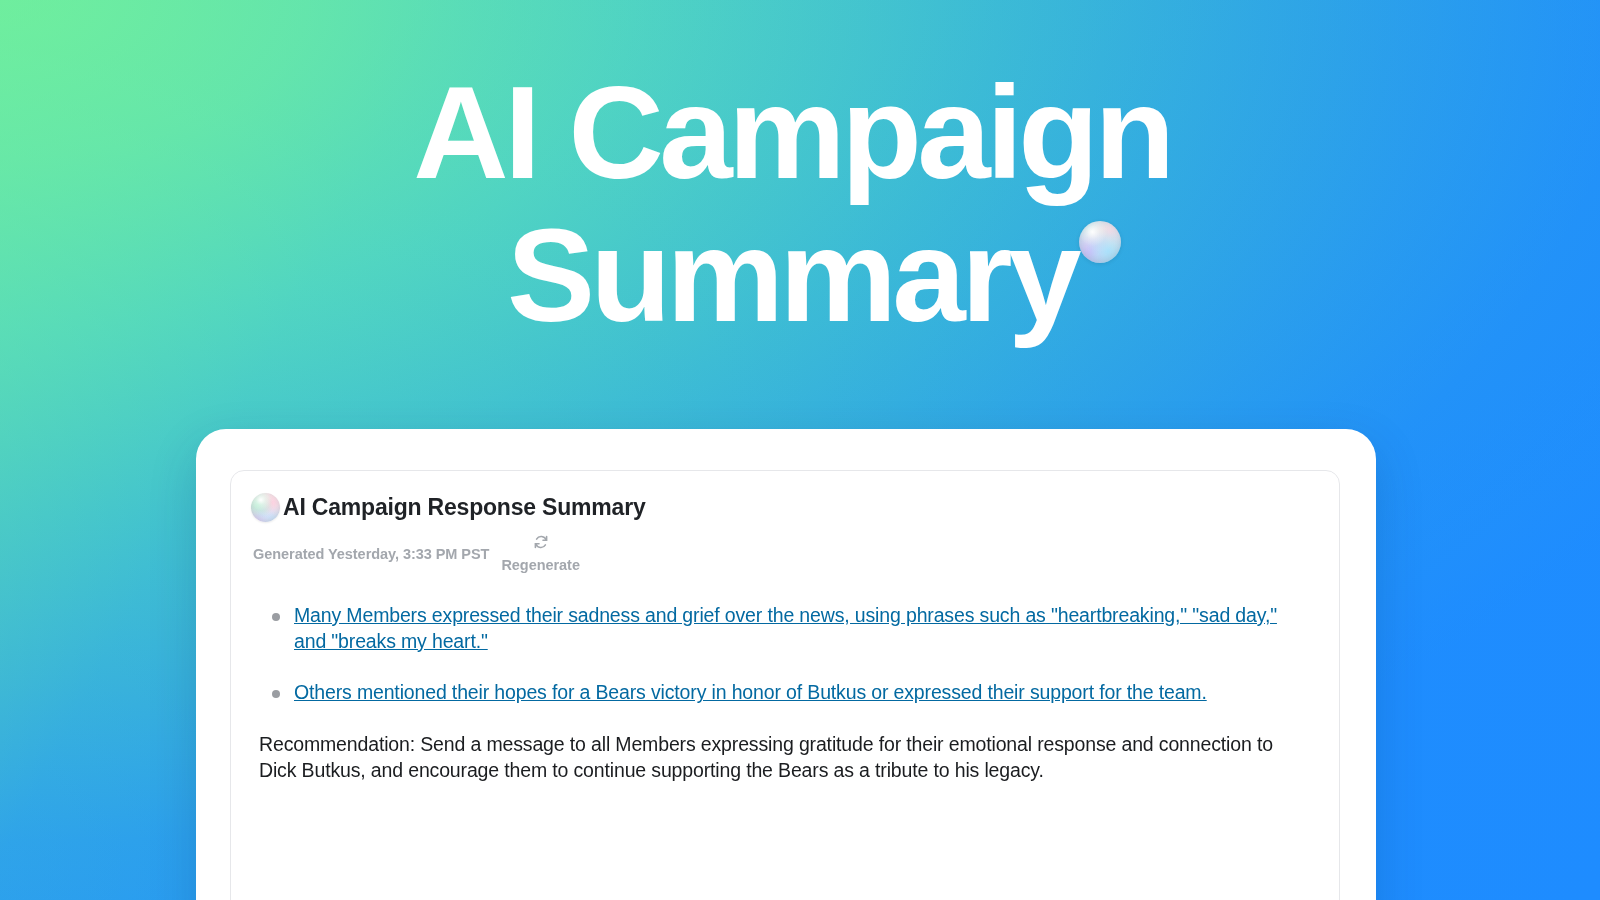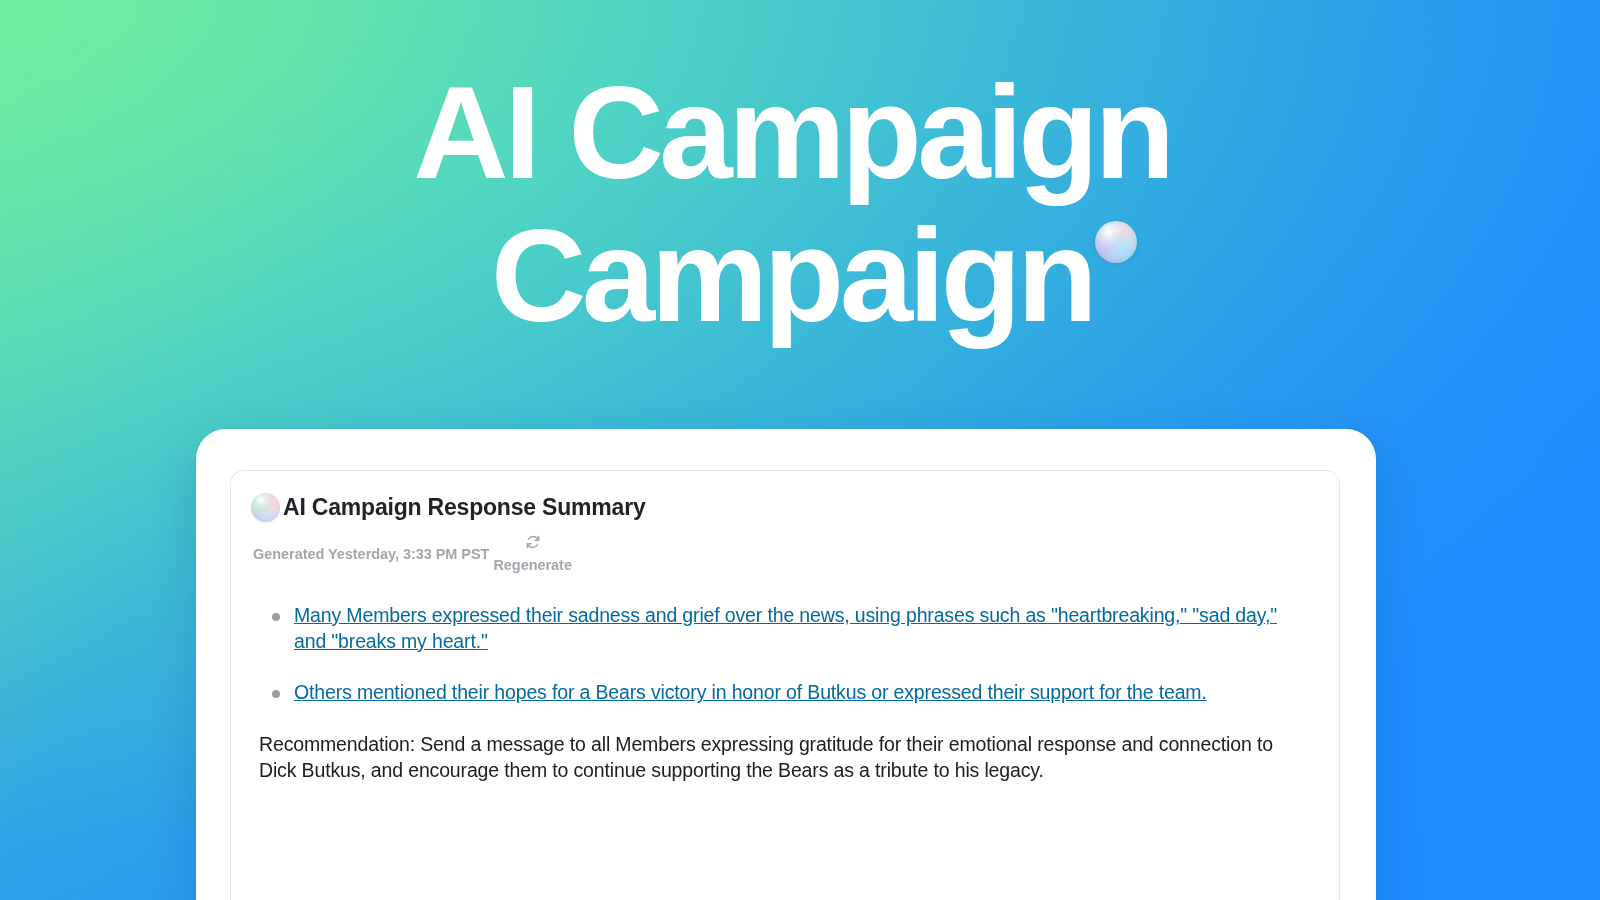--- a/index.html
+++ b/index.html
@@ -120,21 +120,21 @@
   .card-title {
     font-size: 23px;
     font-weight: 700;
     color: #1f2226;
     letter-spacing: -0.2px;
   }
 
   .card-meta {
     display: flex;
     align-items: center;
-    gap: 4px;
+    gap: 12px;
     margin: 12px 0 0 2px;
     font-size: 14.5px;
     font-weight: 700;
     color: #a3a7ad;
     letter-spacing: -0.05px;
   }
   .regen {
     display: inline-flex;
     align-items: center;
     gap: 7px;
@@ -186,21 +186,21 @@
   }
 </style>
 </head>
 <body>
 
 <div class="stage">
 
   <div class="hero">
     <span class="hero-line">AI Campaign</span>
     <span class="hero-line hero-line-2">
-      <span>Campaign</span>
+      <span>Summary</span>
       <span class="hero-orb"></span>
     </span>
   </div>
 
   <div class="panel">
 
     <div class="summary-card">
 
       <div class="card-head">
         <span class="card-orb"></span>

